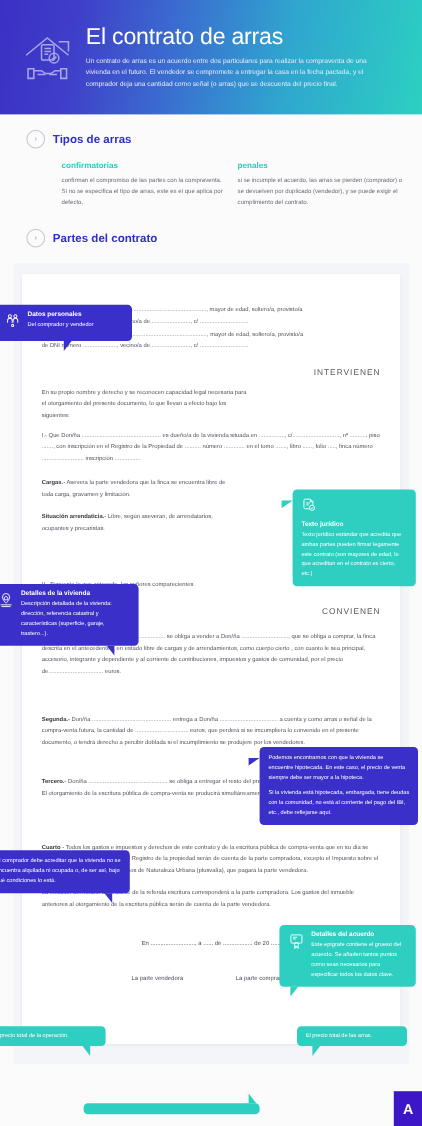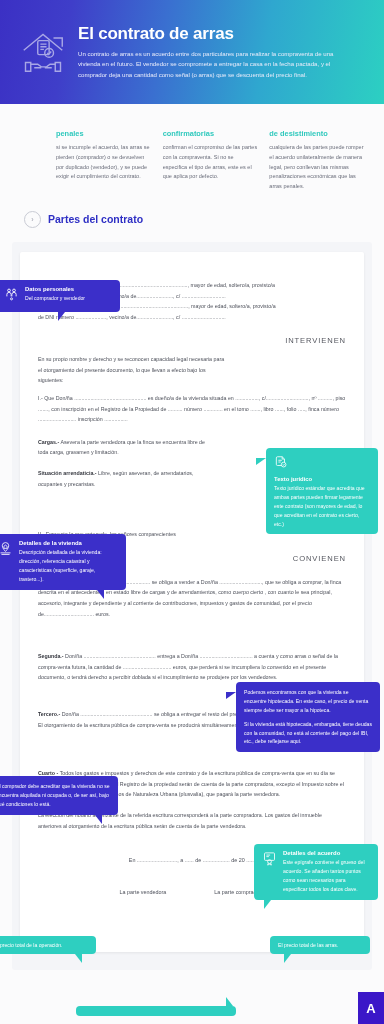--- a/index.html
+++ b/index.html
@@ -19,22 +19,22 @@
     background: linear-gradient(100deg, #3b30c4 0%, #3f3ec9 18%, #3a6fd0 42%, #2fa7cf 68%, #2cd0c2 100%);
     display: flex;
     align-items: center;
     padding: 0 14px 0 12px;
     overflow: hidden;
   }
   .hero-icon { width: 62px; flex: 0 0 62px; display: flex; align-items: center; justify-content: center; opacity: .55; }
   .hero-text { flex: 1; padding-left: 4px; }
   .hero-title {
     color: #ffffff;
-    font-size: 17px;
-    font-weight: bold;
+    font-size: 21px;
+    font-weight: normal;
     letter-spacing: -.2px;
     margin-bottom: 5px;
   }
   .hero-desc {
     color: #e9ecfb;
     font-size: 6.1px;
     line-height: 1.65;
     max-width: 270px;
   }
 
@@ -221,32 +221,32 @@
         <path d="M22 50h8M34 50h8"></path>
       </svg>
     </div>
     <div class="hero-text">
       <div class="hero-title">El contrato de arras</div>
       <div class="hero-desc">Un contrato de arras es un acuerdo entre dos particulares para realizar la compraventa de una vivienda en el futuro. El vendedor se compromete a entregar la casa en la fecha pactada, y el comprador deja una cantidad como señal (o arras) que se descuenta del precio final.</div>
     </div>
   </div>
 
   <div class="tipos-wrap">
+    <div class="section-head">
+      <div class="chev-circle">›</div>
+      <div class="section-title">Tipos de arras</div>
+    </div>
     <div class="tipos-cols">
+      <div class="tipo-col">
+        <div class="tipo-h">confirmatorias</div>
+        <div class="tipo-p">confirman el compromiso de las partes con la compraventa. Si no se especifica el tipo de arras, este es el que aplica por defecto.</div>
+      </div>
       <div class="tipo-col">
         <div class="tipo-h">penales</div>
         <div class="tipo-p">si se incumple el acuerdo, las arras se pierden (comprador) o se devuelven por duplicado (vendedor), y se puede exigir el cumplimiento del contrato.</div>
-      </div>
-      <div class="tipo-col">
-        <div class="tipo-h">confirmatorias</div>
-        <div class="tipo-p">confirman el compromiso de las partes con la compraventa. Si no se especifica el tipo de arras, este es el que aplica por defecto.</div>
-      </div>
-      <div class="tipo-col">
-        <div class="tipo-h">de desistimiento</div>
-        <div class="tipo-p">cualquiera de las partes puede romper el acuerdo unilateralmente de manera legal, pero conllevan las mismas penalizaciones económicas que las arras penales.</div>
       </div>
     </div>
   </div>
 
   <div class="partes-head">
     <div class="section-head">
       <div class="chev-circle">›</div>
       <div class="section-title">Partes del contrato</div>
     </div>
   </div>

